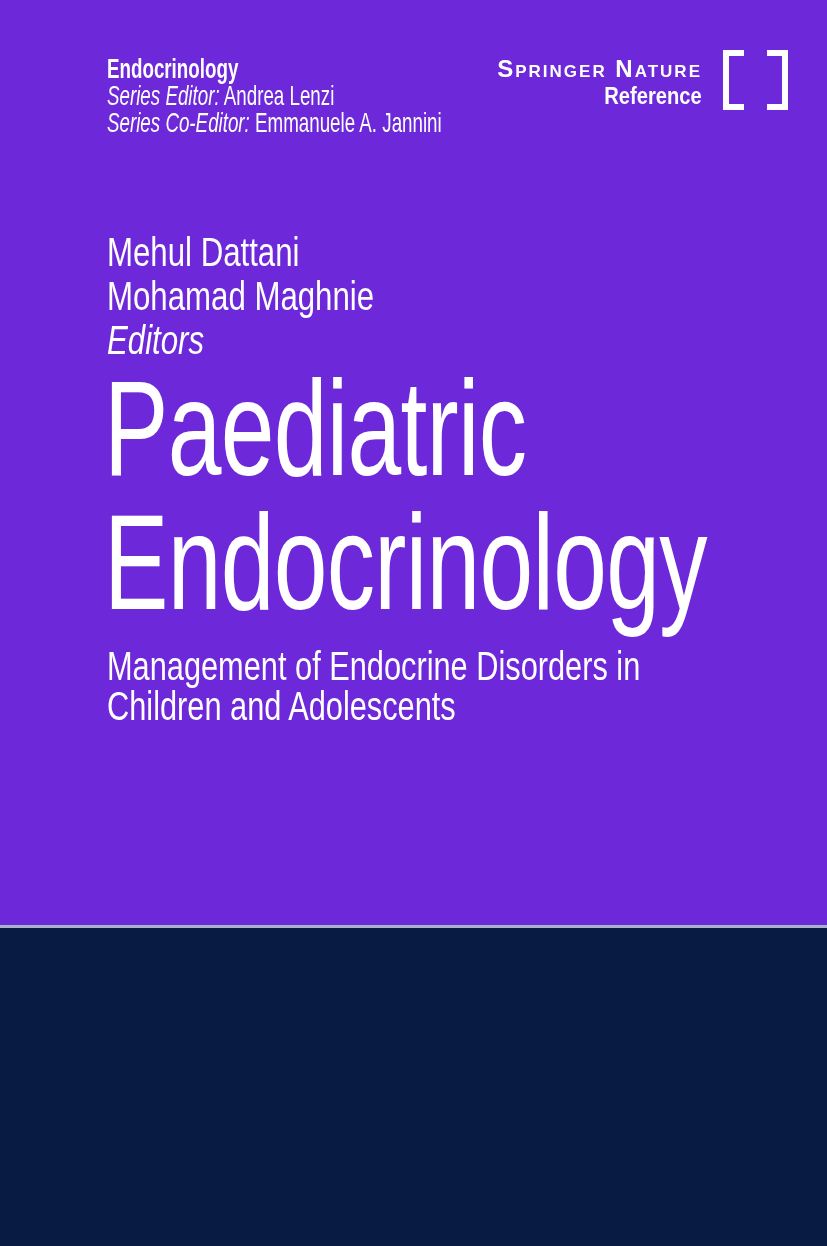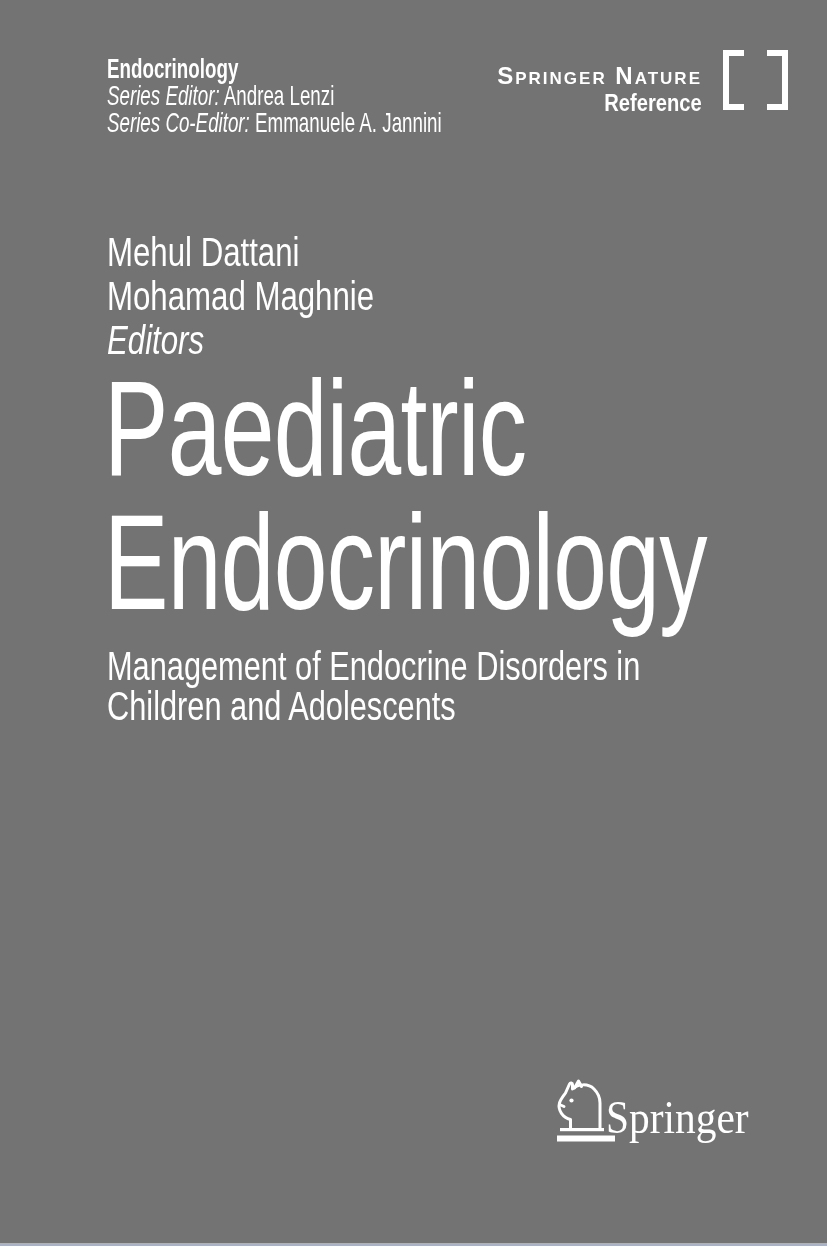--- a/index.html
+++ b/index.html
@@ -3,22 +3,22 @@
 <meta charset="utf-8">
 <style>
   html, body {
     margin: 0;
     padding: 0;
     background: #081c43;
   }
   .cover {
     position: relative;
     width: 827px;
-    height: 1246px;
-    background: #737373;
+    height: 928px;
+    background: #6d28d9;
     overflow: hidden;
     font-family: "Liberation Sans", sans-serif;
     color: #ffffff;
   }
 
   
   .series-block {
     position: absolute;
     left: 107px;
     top: 55px;
@@ -38,21 +38,20 @@
     right: 125px;
     text-align: right;
     font-weight: 700;
     white-space: nowrap;
   }
   .brand-name {
     font-size: 24px;
     line-height: 27px;
     font-variant: small-caps;
     letter-spacing: 2px;
-    margin-top: 7px;
   }
   .brand-imprint {
     font-size: 24px;
     line-height: 27px;
     transform: scaleX(0.84);
     transform-origin: 100% 0;
   }
   .brackets {
     position: absolute;
     top: 50px;

